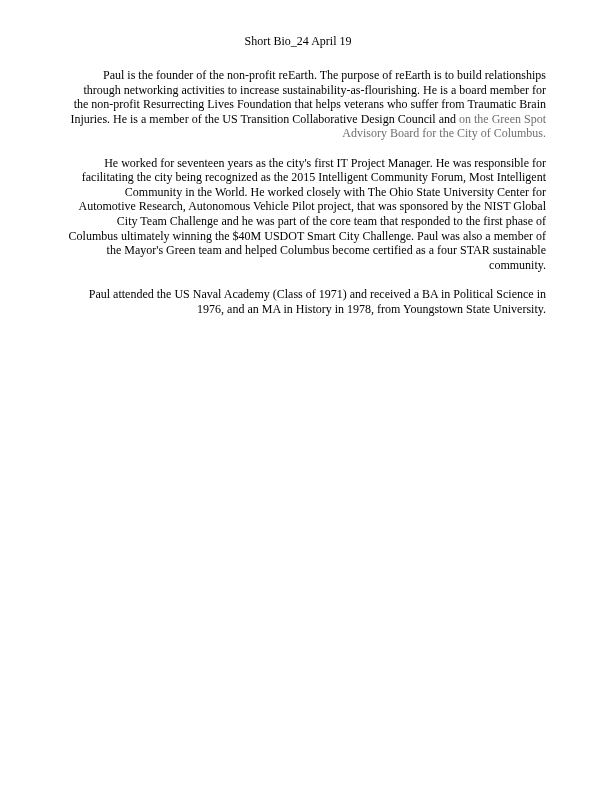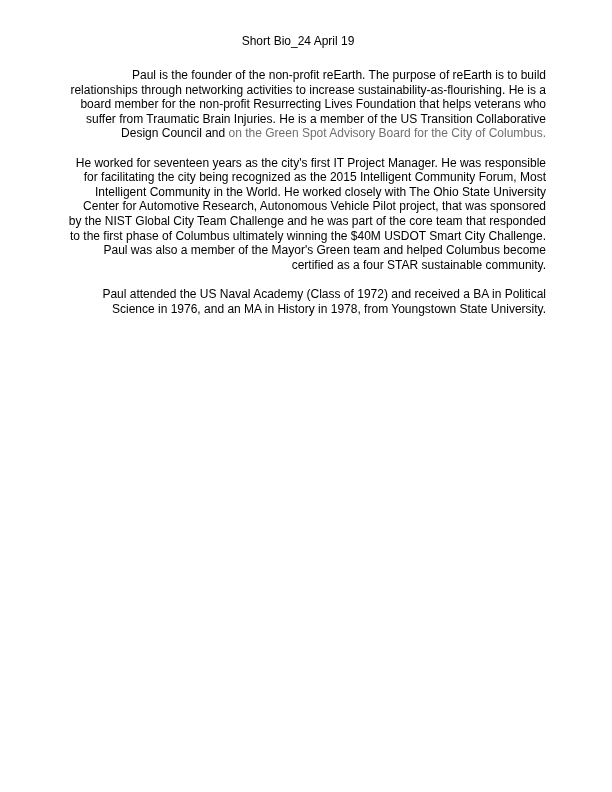--- a/index.html
+++ b/index.html
@@ -6,21 +6,21 @@
     margin: 0;
     padding: 0;
     background: #ffffff;
   }
   .page {
     position: relative;
     width: 596px;
     height: 792px;
     background: #ffffff;
     overflow: hidden;
-    font-family: Liberation Sans, sans-serif;
+    font-family: Liberation Serif, serif;
     font-size: 12px;
     color: #000000;
   }
   .doc-title {
     position: absolute;
     top: 34px;
     left: 0;
     right: 0;
     text-align: center;
     font-size: 12px;
@@ -43,15 +43,15 @@
   .seg-muted  {  }
 </style>
 </head>
 <body>
 
 <div class="page" style="background: rgb(255, 255, 255);">
   <div class="doc-title">Short Bio_24 April 19</div>
   <div class="doc-content" style="color: rgb(0, 0, 0);">
       <p class="doc-paragraph"><span class="seg-normal">Paul is the founder of the non-profit reEarth. The purpose of reEarth is to build relationships through networking activities to increase sustainability-as-flourishing. He is a board member for the non-profit Resurrecting Lives Foundation that helps veterans who suffer from Traumatic Brain Injuries. He is a member of the US Transition Collaborative Design Council and </span><span class="seg-muted" style="color: rgb(111, 111, 111);">on the Green Spot Advisory Board for the City of Columbus.</span></p>
       <p class="doc-paragraph"><span class="seg-normal">He worked for seventeen years as the city's first IT Project Manager. He was responsible for facilitating the city being recognized as the 2015 Intelligent Community Forum, Most Intelligent Community in the World. He worked closely with The Ohio State University Center for Automotive Research, Autonomous Vehicle Pilot project, that was sponsored by the NIST Global City Team Challenge and he was part of the core team that responded to the first phase of Columbus ultimately winning the $40M USDOT Smart City Challenge. Paul was also a member of the Mayor's Green team and helped Columbus become certified as a four STAR sustainable community.</span></p>
-      <p class="doc-paragraph"><span class="seg-normal">Paul attended the US Naval Academy (Class of 1972) and received a BA in Political Science in 1976, and an MA in History in 1978, from Youngstown State University.</span></p>
+      <p class="doc-paragraph"><span class="seg-normal">Paul attended the US Naval Academy (Class of 1971) and received a BA in Political Science in 1976, and an MA in History in 1978, from Youngstown State University.</span></p>
     </div>
 </div>
 
 </body></html>

